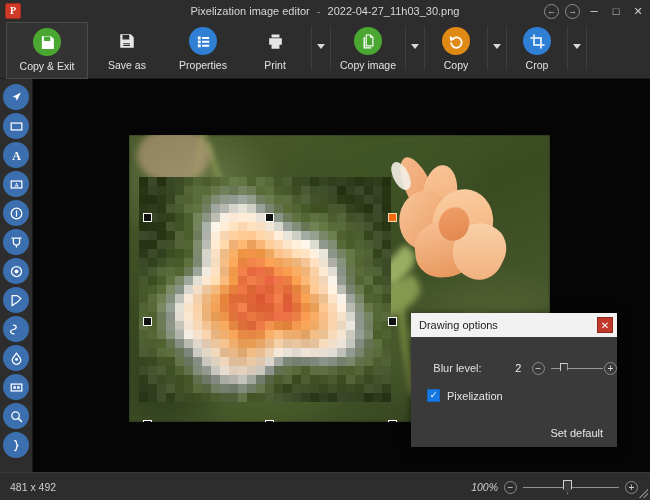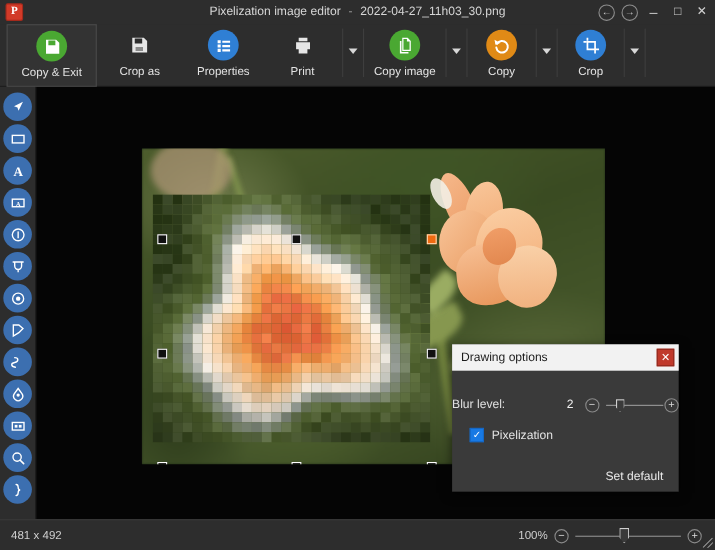--- a/index.html
+++ b/index.html
@@ -156,21 +156,21 @@
   .dlg-close{
     width:16px;height:16px;margin-right:4px;background:#c0392b;
     color:#fff;font-size:10px;line-height:16px;text-align:center;
     border:1px solid #8f2a1f;
   }
   .dlg-body{ position:relative; height:110px; color:#e3e3e3; font-size:11px; }
   .row-blur{
     position:absolute; left:0; top:22px; width:206px; height:18px;
     display:flex; align-items:center;
   }
-  .blur-lbl{ width:106px; text-align:left; padding-right:6px; color:#e0e0e0; }
+  .blur-lbl{ width:106px; text-align:center; padding-right:6px; color:#e0e0e0; }
   .blur-val{ width:18px; text-align:center; color:#f0f0f0; }
   .rbtn{
     width:13px;height:13px;border-radius:50%;border:1px solid #8a8a8a;
     color:#dcdcdc;font-size:10px;line-height:11px;text-align:center;
     margin-left:5px; flex:0 0 auto;
   }
   .slider{
     position:relative; width:52px; height:13px; margin-left:6px; margin-right:5px;
   }
   .slider .track{
@@ -197,21 +197,21 @@
   .status{
     position:absolute; left:0; top:472px; width:650px; height:28px;
     background:#2d2d2d; border-top:1px solid #3a3a3a;
     display:flex; align-items:center;
   }
   .dims{ margin-left:10px; color:#cfcfcf; font-size:10.5px; }
   .zoomgrp{
     position:absolute; right:12px; top:0; height:28px;
     display:flex; align-items:center; gap:6px;
   }
-  .zoom-pct{ color:#cfcfcf; font-size:10.5px; }
+  .zoom-pct{ color:#cfcfcf; font-size:10.5px;font-style:italic; }
   .zbtn{
     width:13px;height:13px;border-radius:50%;border:1px solid #8a8a8a;
     color:#dcdcdc;font-size:10px;line-height:11px;text-align:center;
   }
   .zslider{ position:relative; width:96px; height:14px; }
   .zslider .ztrack{
     position:absolute; left:0; top:7px; width:96px; height:1px; background:#8f8f8f;
   }
   .zslider .zthumb{
     position:absolute; left:40px; top:0; width:9px; height:14px;
@@ -257,21 +257,21 @@
       <span class="ribbon-label">Copy &amp; Exit</span>
     </div>
 
     <div class="ribbon-item" style="width:78px;">
       <span class="ic plain">
         <svg width="18" height="18" viewBox="0 0 24 24">
             <path fill="#e6e6e6" d="M3 3h14l4 4v14H3V3zm3 1v6h9V4H6zm-1 9h13v7H5v-7z"></path>
             <path fill="#2d2d2d" d="M7 15h9v1.2H7zm0 2.3h9v1.2H7z"></path>
           </svg>
       </span>
-      <span class="ribbon-label">Crop as</span>
+      <span class="ribbon-label">Save as</span>
     </div>
 
     <div class="ribbon-item" style="width:74px;">
       <span class="ic blue">
         <svg width="17" height="17" viewBox="0 0 24 24">
             <path fill="#fff" d="M4 5h4v4H4V5zm6 .6h10v2.8H10V5.6zM4 10.5h4v4H4v-4zm6 .6h10v2.8H10v-2.8zM4 16h4v4H4v-4zm6 .6h10v2.8H10v-2.8z"></path>
           </svg>
       </span>
       <span class="ribbon-label">Properties</span>
     </div>

